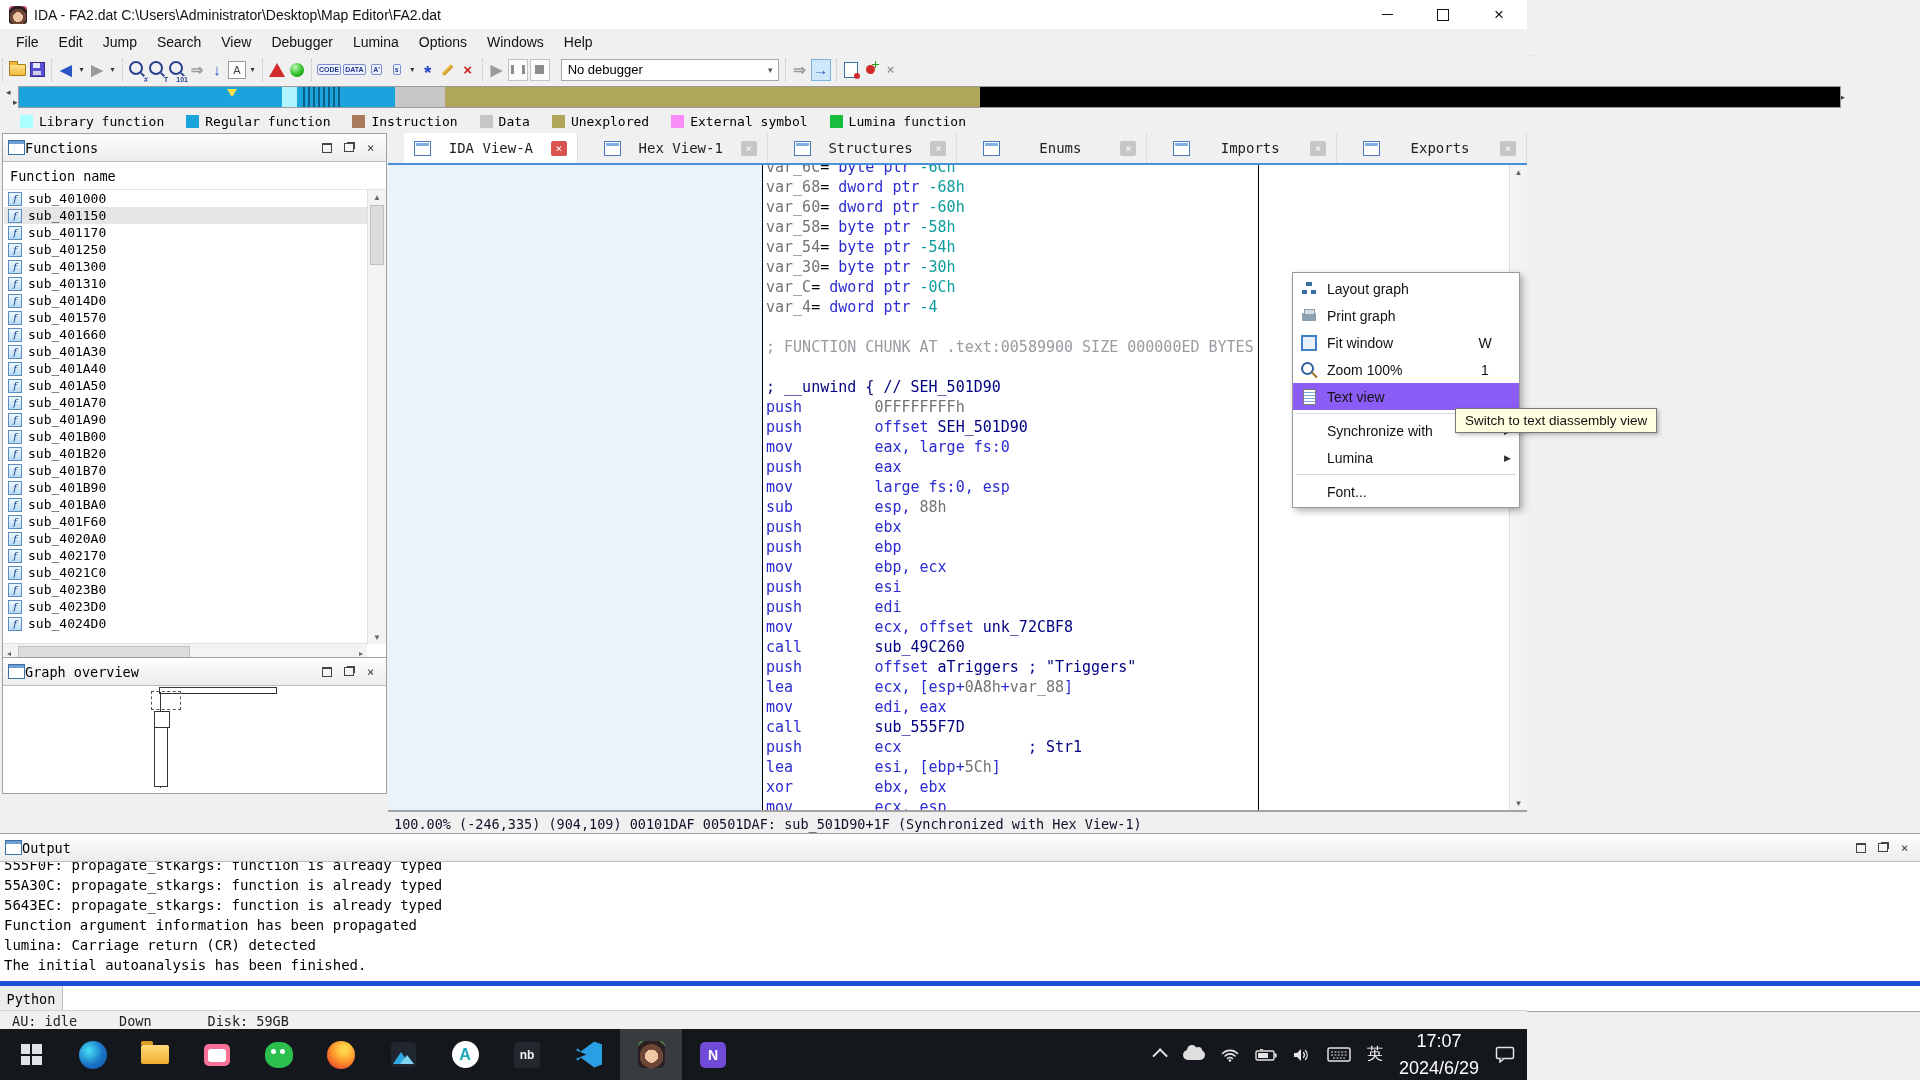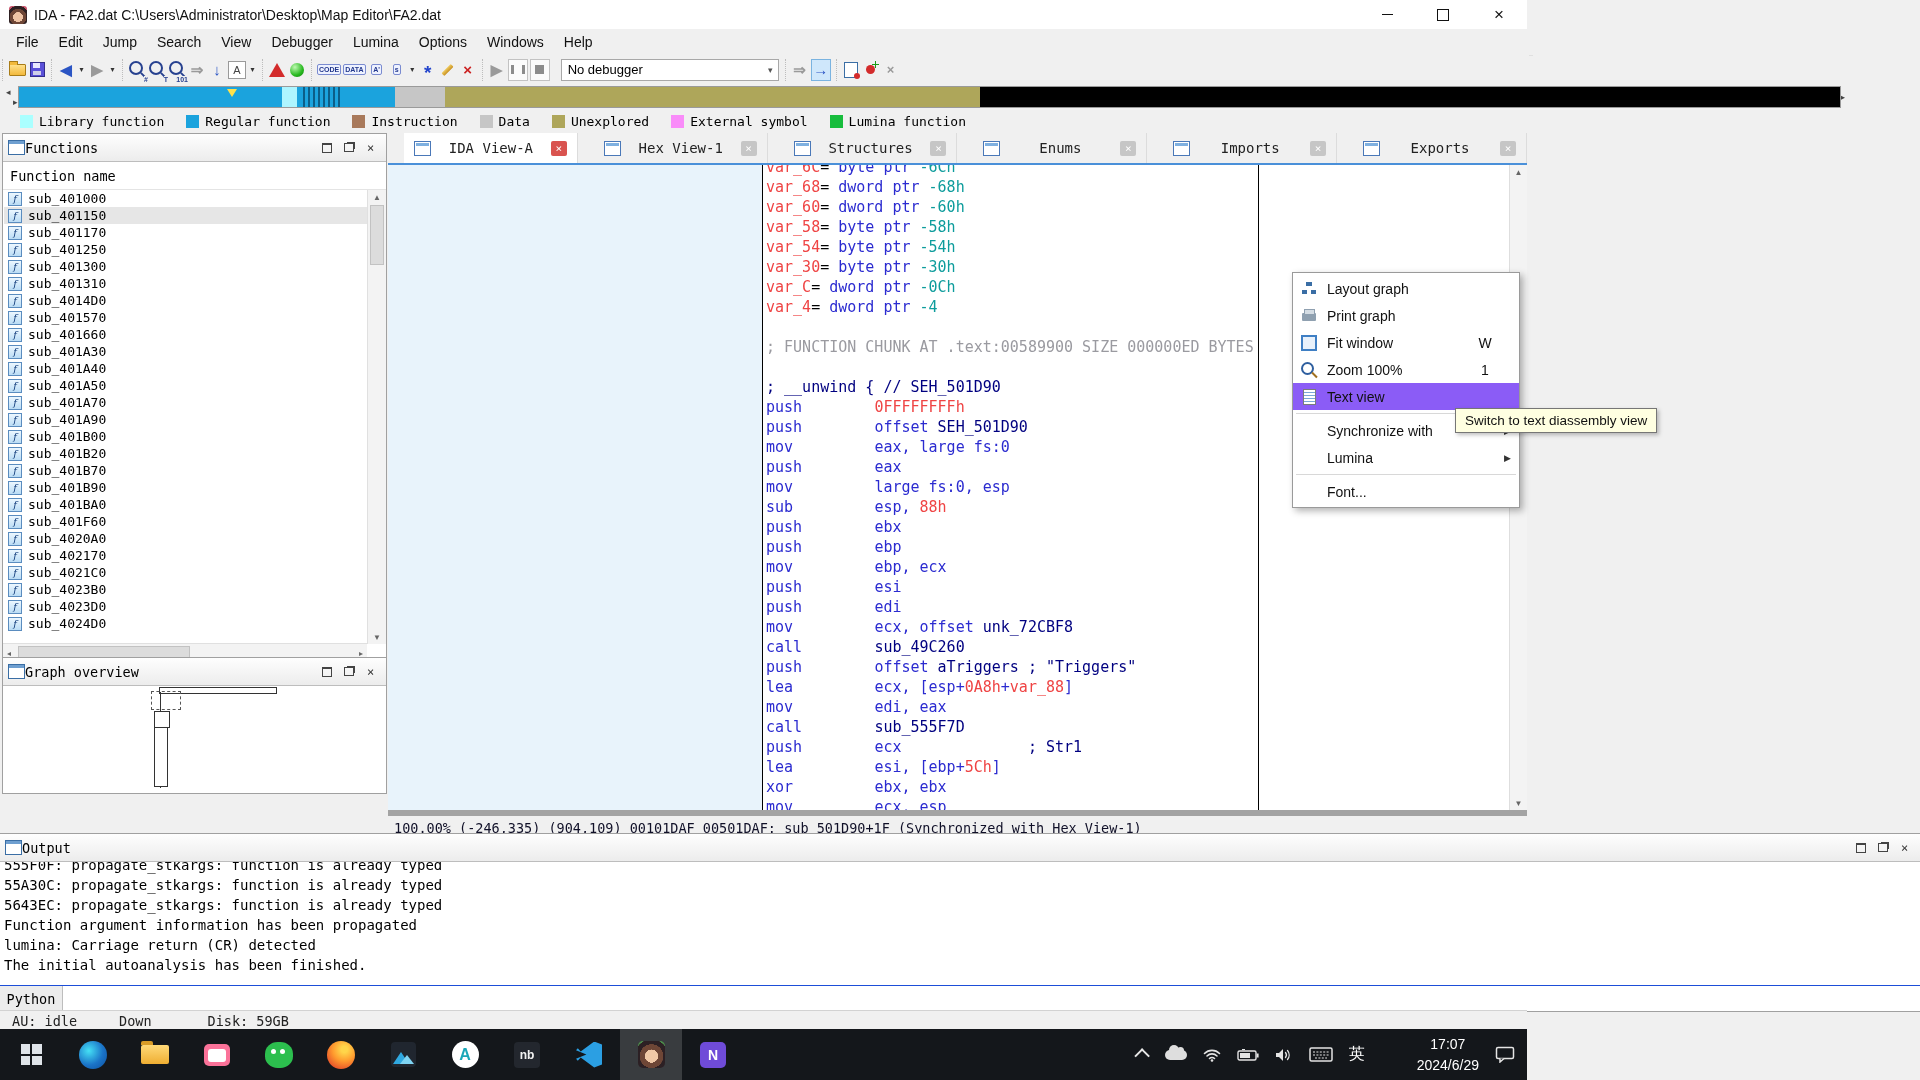--- a/index.html
+++ b/index.html
@@ -112,24 +112,24 @@
   .tab-icon{width:15px;height:13px;border:1px solid #4a78b8;background:#fff;position:relative;flex:0 0 15px;}
   .tab-icon::before{content:"";position:absolute;left:1px;top:1px;right:1px;height:3px;background:#7fb0e0;}
   .tab-label{flex:1;text-align:center;}
   .tab-close{width:16px;height:15px;background:#c6c6c6;color:#fff;font-size:11px;line-height:1;display:flex;align-items:center;justify-content:center;border-radius:2px;flex:0 0 16px;}
   .tab.active .tab-close{background:#d9534f;}
 
   .view{position:absolute;left:388px;top:165px;right:0;height:645px;background:#fff;overflow:hidden;}
   .view-leftstrip{position:absolute;left:0;top:0;width:374px;height:100%;background:#e8f3fb;}
   .code-node{position:absolute;left:374px;top:-8px;width:492px;height:672px;background:#fff;border-left:1px solid #000;border-right:1px solid #000;padding-left:3px;}
   .code-line{font-family:"DejaVu Sans Mono",monospace;font-size:15px;line-height:20px;white-space:pre;}
-  .tk-m{color:#2b2bd0;} .tk-n{color:#000080;} .tk-g{color:#ef4444;} .tk-t{color:#0d9c9c;}
+  .tk-m{color:#2b2bd0;} .tk-n{color:#000080;} .tk-g{color:#737373;} .tk-t{color:#0d9c9c;}
   .tk-c{color:#9a9aa0;} .tk-p{color:#000;}
   .view-vscroll{position:absolute;right:0;top:0;width:17px;height:100%;background:#f3f3f3;border-left:1px solid #dedede;}
-  .view-status{position:absolute;left:388px;top:810px;right:0;height:23px;background:#f0f0f0;border-top:6px solid #a3a3a3;display:flex;align-items:center;padding-left:6px;font-family:"DejaVu Sans Mono",monospace;font-size:13.5px;color:#101028;}
+  .view-status{position:absolute;left:388px;top:810px;right:0;height:23px;background:#f0f0f0;border-top:2px solid #a3a3a3;display:flex;align-items:center;padding-left:6px;font-family:"DejaVu Sans Mono",monospace;font-size:13.5px;color:#101028;}
 
   
   .ctx{position:absolute;left:1292px;top:272px;width:226px;background:#fff;border:1px solid #9a9a9a;box-shadow:3px 3px 7px rgba(0,0,0,.3);padding:2px 0;z-index:50;}
   .ctx-row{height:27px;display:flex;align-items:center;padding:0 8px 0 7px;font-size:14px;gap:9px;color:#111;}
   .ctx-row.sel{background:#8b5cf6;}
   .ctx-icon{width:18px;height:18px;flex:0 0 18px;display:flex;align-items:center;justify-content:center;}
   .ctx-label{flex:1;white-space:nowrap;}
   .ctx-short{width:14px;text-align:center;}
   .ctx-subarr{width:10px;font-size:9px;color:#333;text-align:right;}
   .ctx-sep{height:1px;background:#d8d8d8;margin:3px 3px;}
@@ -142,21 +142,21 @@
   .ic-zoomi{width:9px;height:9px;border:2px solid #2f5f9f;border-radius:50%;position:relative;margin:0 3px 3px 0;}
   .ic-zoomi::after{content:"";position:absolute;width:7px;height:2px;background:#a07020;transform:rotate(45deg);right:-6px;bottom:-3px;}
   .ic-textv{width:11px;height:14px;border:1px solid #7a7a7a;background:repeating-linear-gradient(180deg,#fff 0 2px,#7aa8d8 2px 3px);}
 
   .tip{position:absolute;left:1455px;top:408px;height:23px;background:#ffffe1;border:1px solid #767676;display:flex;align-items:center;padding:0 9px;font-size:13.5px;color:#111;z-index:60;box-shadow:2px 2px 4px rgba(0,0,0,.25);white-space:nowrap;}
 
   
   #outPane{left:0;top:833px;width:1920px;height:177px;border-left:none;border-right:none;}
   #outLog{position:absolute;left:4px;right:4px;top:28px;bottom:26px;overflow:hidden;font-family:"DejaVu Sans Mono",monospace;font-size:14px;line-height:20px;color:#000;}
   #outLog .out-line:first-child{margin-top:-7px;}
-  .py-row{position:absolute;left:0;right:0;bottom:0;height:25px;display:flex;border-top:1px solid #1d4ed8;}
+  .py-row{position:absolute;left:0;right:0;bottom:0;height:25px;display:flex;border-top:5px solid #1d4ed8;}
   .py-label{width:62px;background:#ececec;border-right:1px solid #bdbdbd;display:flex;align-items:center;justify-content:center;font-size:13.5px;font-family:"DejaVu Sans Mono",monospace;}
   .py-input{flex:1;border:none;outline:none;background:#fff;font-family:"DejaVu Sans Mono",monospace;font-size:13px;padding-left:6px;}
 
   
   .sbar{position:absolute;left:0;top:1010px;width:100%;height:19px;background:#f0f0f0;border-top:1px solid #d2d2d2;display:flex;align-items:center;font-family:"DejaVu Sans Mono",monospace;font-size:13.5px;color:#222;}
   .sbar span{margin-left:12px;}
   .sbar span:nth-child(2){margin-left:42px;}
   .sbar span:nth-child(3){margin-left:56px;}
 
   
@@ -181,21 +181,21 @@
   .ai-vscode{width:26px;height:26px;background:#2b9fe3;clip-path:polygon(70% 0,100% 12%,100% 88%,70% 100%,18% 62%,7% 74%,0 66%,40% 50%,0 34%,7% 26%,18% 38%);}
   .ai-ida{width:27px;height:27px;border-radius:5px;background:radial-gradient(circle at 50% 56%,#f0c8a6 32%,#6e4636 33% 58%,#2c2024 59% 82%,#4c8f4a 83%);}
   .ai-pn{width:26px;height:26px;border-radius:5px;background:#6f4bd8;color:#fff;font-weight:bold;font-size:14px;display:flex;align-items:center;justify-content:center;}
   .tb-right{margin-left:auto;display:flex;align-items:center;gap:16px;padding-right:12px;height:100%;}
   .tray-ic{display:flex;align-items:center;justify-content:center;}
   .chev{width:9px;height:9px;border-left:2px solid #e8e8e8;border-top:2px solid #e8e8e8;transform:rotate(45deg) translateY(2px);}
   .cloud{width:22px;height:10px;background:#dedede;border-radius:7px;position:relative;}
   .cloud::before{content:"";position:absolute;left:4px;top:-5px;width:10px;height:10px;border-radius:50%;background:#dedede;}
   .cloud::after{content:"";position:absolute;right:3px;top:-3px;width:7px;height:7px;border-radius:50%;background:#dedede;}
   .lang{color:#fff;font-size:16px;}
-  .clock{color:#fff;font-size:14px;text-align:center;line-height:1.45;margin-left:36px;}
+  .clock{color:#fff;font-size:18px;text-align:center;line-height:1.45;}
   svg.tray{display:block;}
 </style>
 </head>
 <body>
 
 <div id="root">
 
   <div class="titlebar">
     <span class="app-icon"></span>
     <span class="title-text">IDA - FA2.dat C:\Users\Administrator\Desktop\Map Editor\FA2.dat</span>

